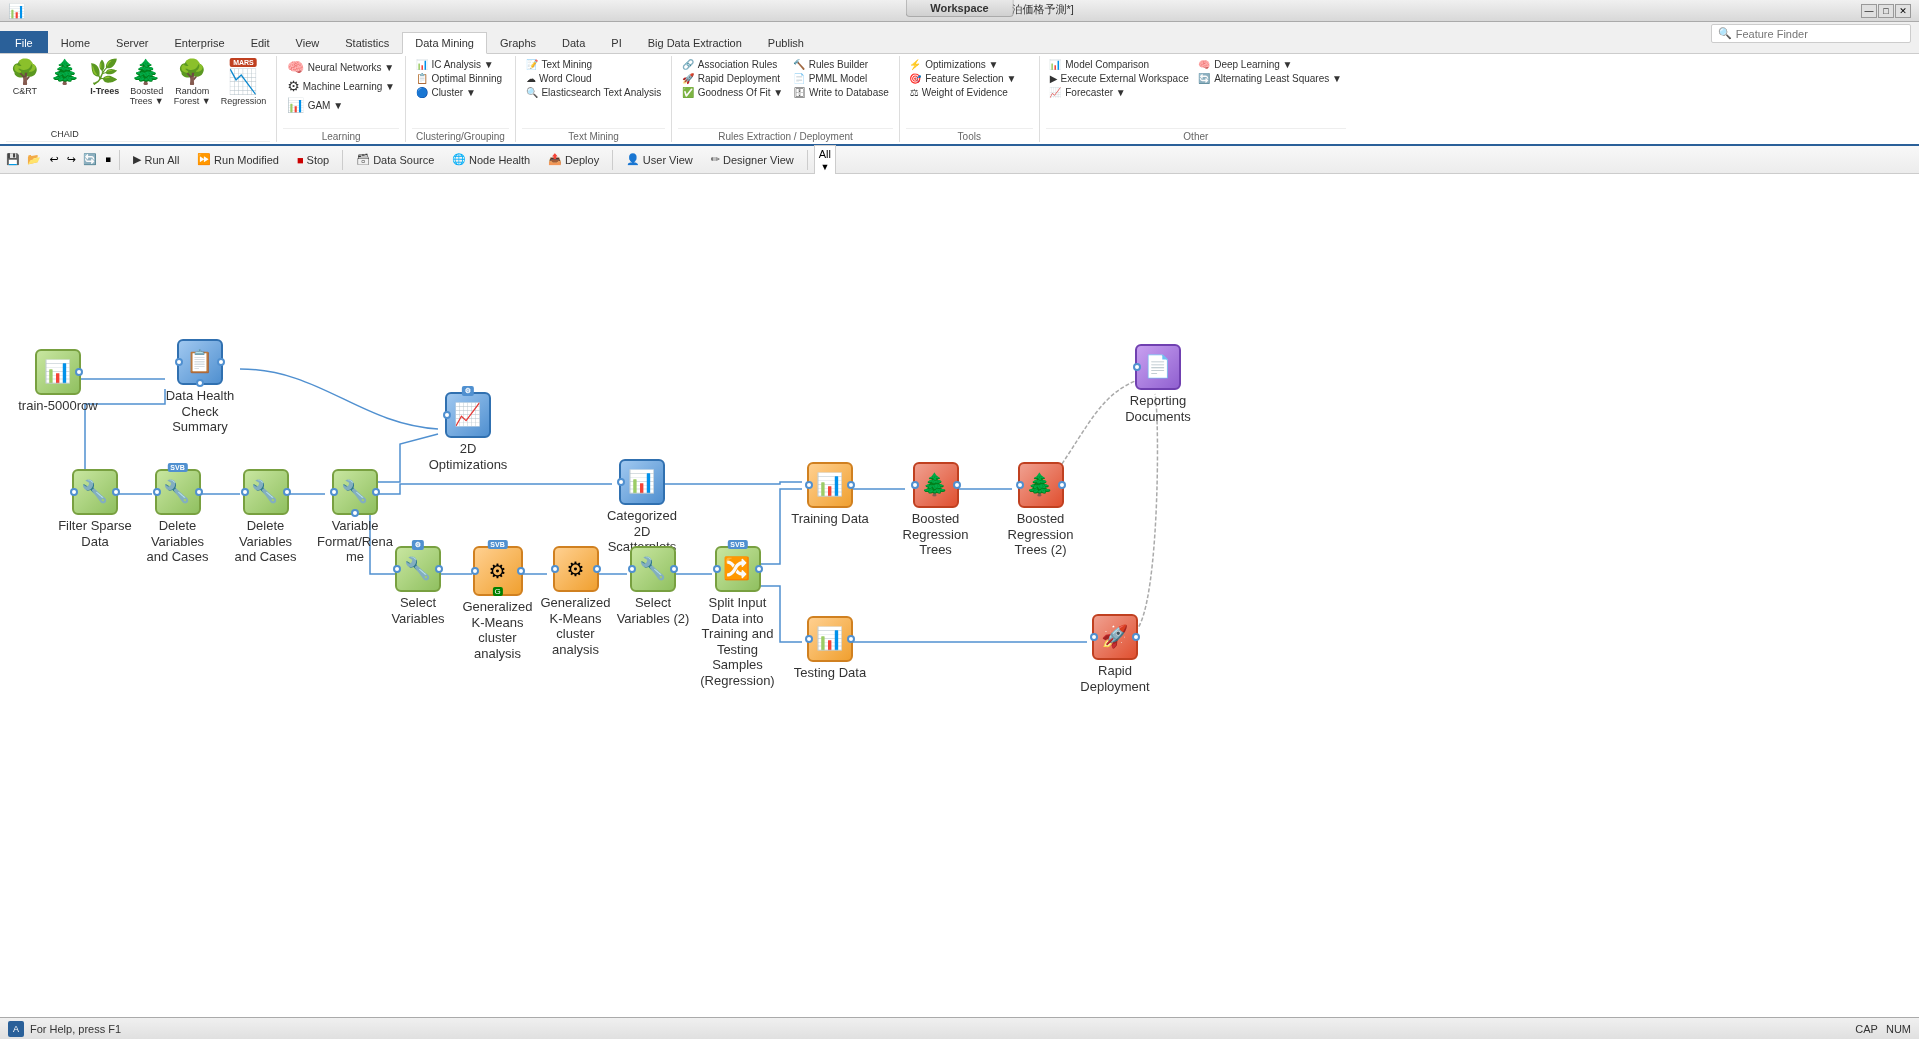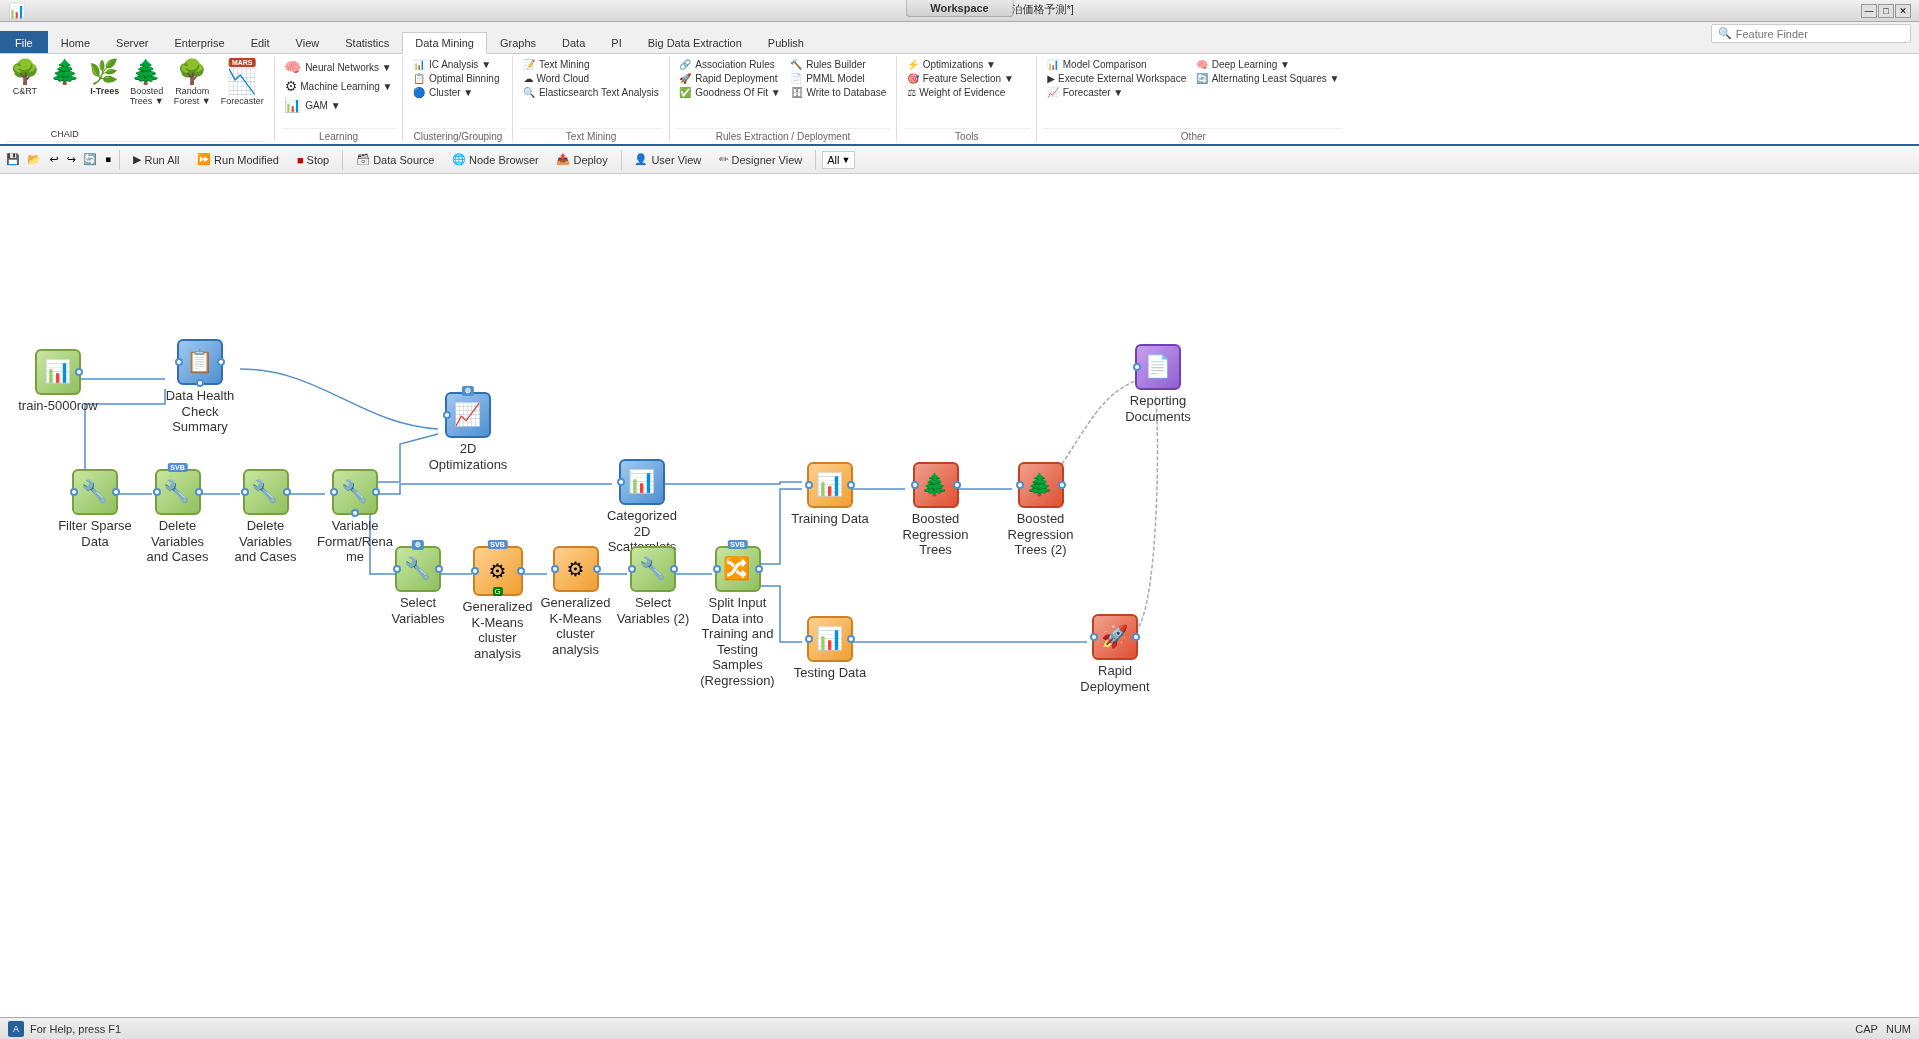--- a/index.html
+++ b/index.html
@@ -117,20 +117,21 @@
     .toolbar-sep { width: 1px; height: 20px; background: #ccc; margin: 0 2px; }
     .toolbar-dropdown {
       border: 1px solid #ccc;
       padding: 2px 4px;
       font-size: 11px;
       background: white;
       cursor: pointer;
       display: flex;
       align-items: center;
       gap: 2px;
+      flex-direction: column;
     }
     #canvas-area {
       position: absolute;
       top: 0; left: 0; right: 0; bottom: 22px;
       background: white;
     }
 
     
     #status-bar {
       position: fixed;
@@ -274,21 +275,21 @@
           <div class="icon">🌲</div>
           <div style="font-size:9px;">Boosted<br>Trees ▼</div>
         </div>
         <div class="ribbon-btn" style="min-width:42px;">
           <div class="icon">🌳</div>
           <div style="font-size:9px;">Random<br>Forest ▼</div>
         </div>
         <div class="ribbon-btn" style="min-width:42px; position:relative;">
           <div style="position:absolute; top:0; left:50%; transform:translateX(-50%); background:#c04020; color:white; font-size:7px; padding:1px 3px; border-radius:2px; font-weight:bold;">MARS</div>
           <div class="icon" style="margin-top:10px;">📉</div>
-          <div style="font-size:9px;">Forecaster</div>
+          <div style="font-size:9px;">Regression</div>
         </div>
       </div>
       <div class="ribbon-group-label">Trees/Partitioning</div>
     </div>
 
     <div class="ribbon-group" style="min-width:120px;">
       <div class="ribbon-group-content">
         <div class="ribbon-col">
           <div class="ribbon-btn-small">
             <span class="icon-sm">🧠</span> Neural Networks ▼
@@ -430,21 +431,21 @@
       <span style="color:#cc0000;">■</span>
       <span>Stop</span>
     </div>
     <div class="toolbar-sep"></div>
     <div class="toolbar-btn">
       <span>🗃</span>
       <span>Data Source</span>
     </div>
     <div class="toolbar-btn">
       <span>🌐</span>
-      <span>Node Browser</span>
+      <span>Node Health</span>
     </div>
     <div class="toolbar-btn">
       <span>📤</span>
       <span>Deploy</span>
     </div>
     <div class="toolbar-sep"></div>
     <div class="toolbar-btn">
       <span>👤</span>
       <span>User View</span>
     </div>

